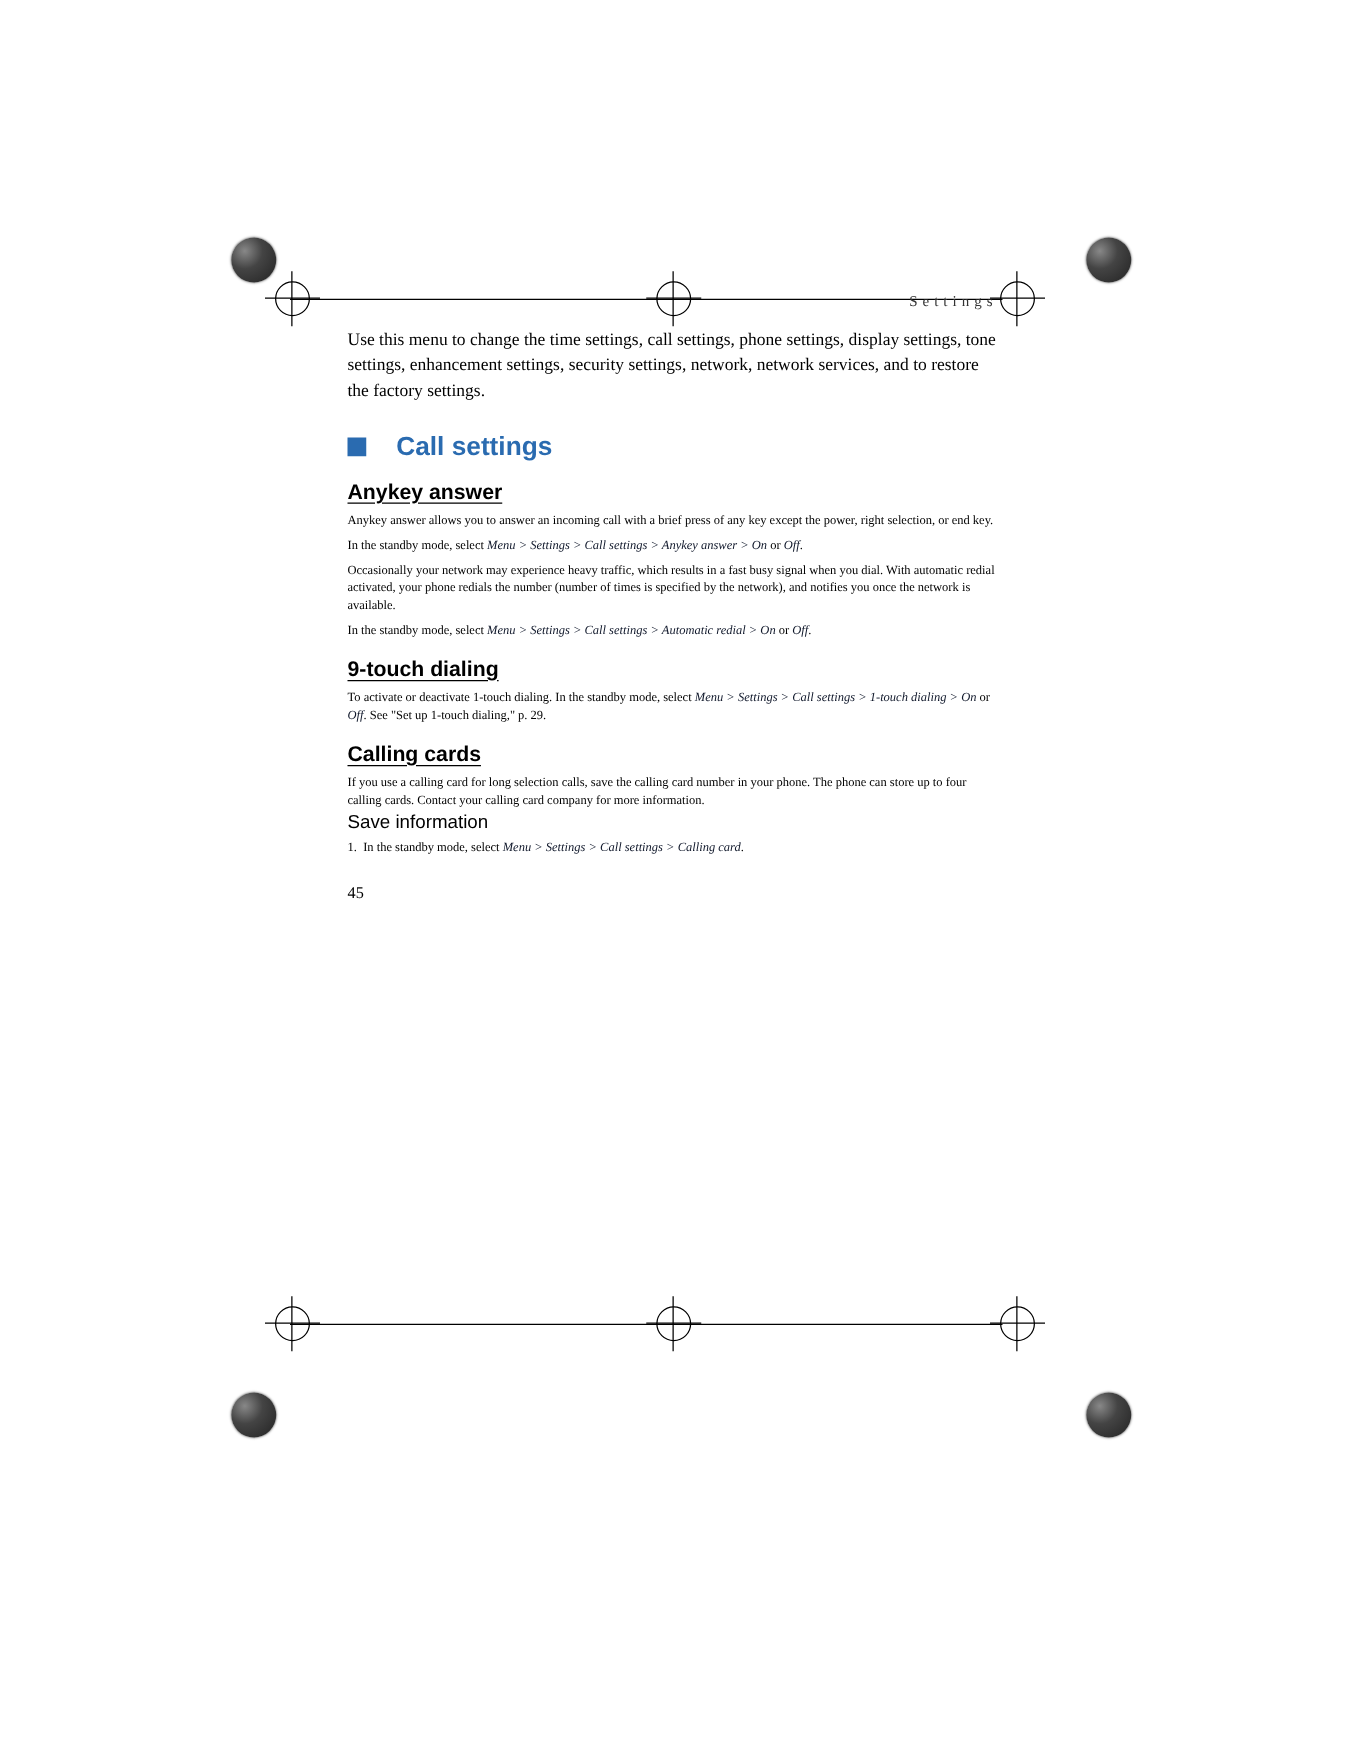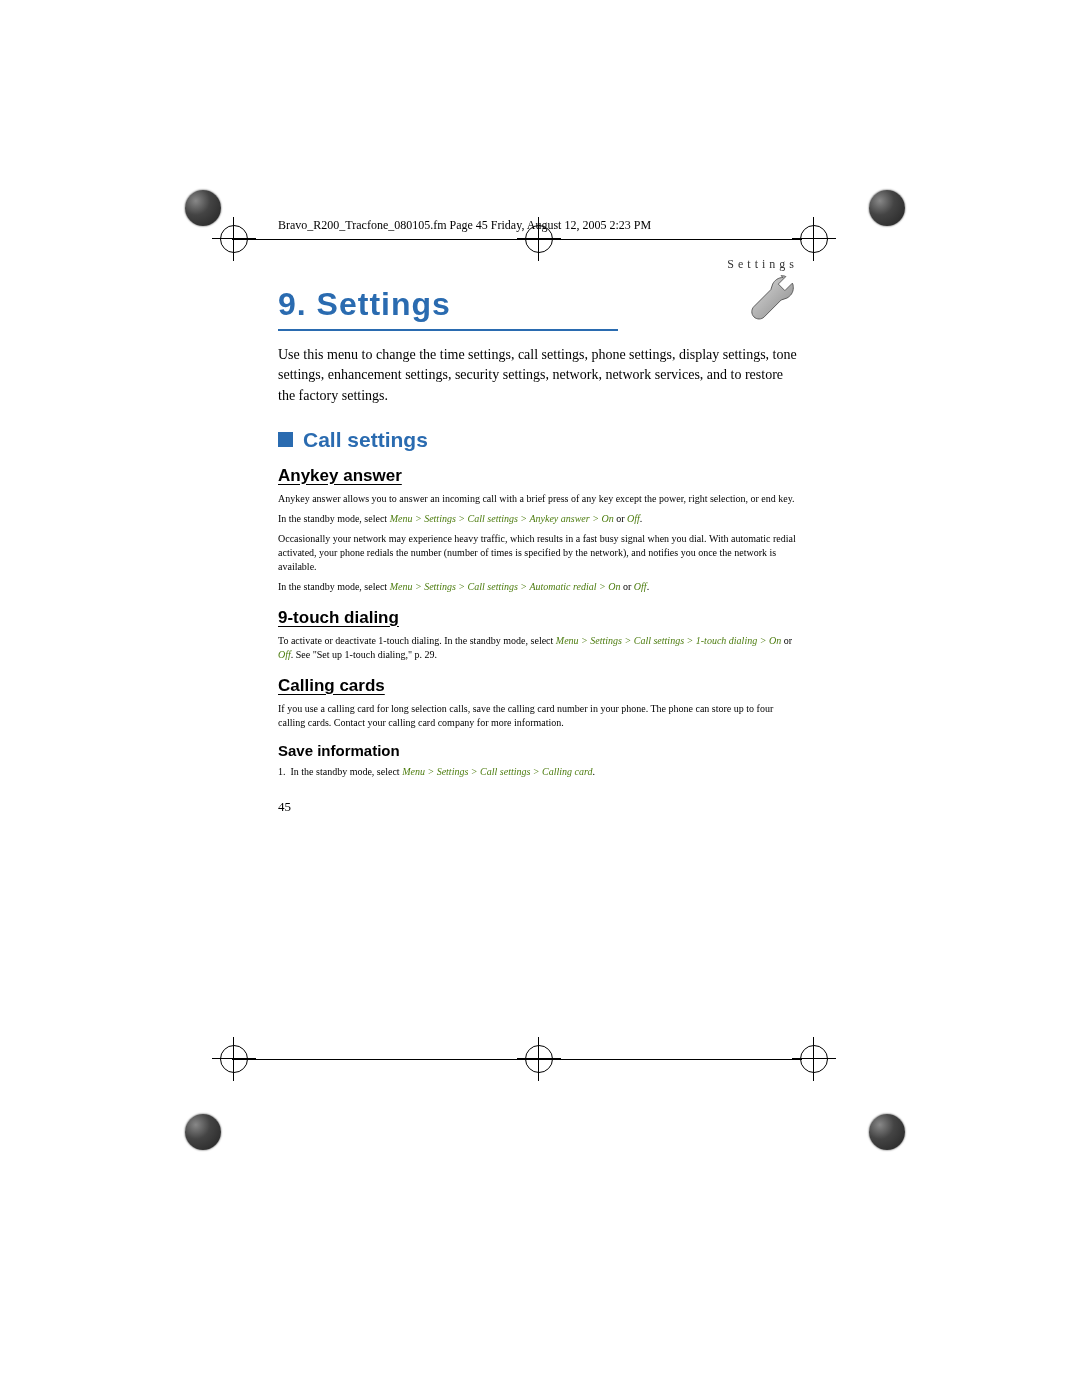--- a/index.html
+++ b/index.html
@@ -122,49 +122,49 @@
     margin-top: 14px;
   }
   .section-h2 {
     color: #2a6bb0;
     font-family: Arial, Helvetica, sans-serif;
     font-size: 21px;
     font-weight: bold;
     margin-top: 22px;
     display: flex;
     align-items: center;
-    gap: 10px;
+    gap: 24px;
   }
   .section-h2 .sq {
     width: 15px;
     height: 15px;
     background: #2a6bb0;
     display: inline-block;
   }
   .sub-h3 {
     font-family: Liberation Sans, sans-serif;
     font-size: 17px;
     font-weight: bold;
     margin-top: 14px;
     text-decoration: underline;
     text-underline-offset: 3px;
   }
   .sub-h4 {
     font-family: Arial, Helvetica, sans-serif;
     font-size: 15px;
-    font-weight: bold;
-    margin-top: 12px;
+    font-weight: normal;
+    margin-top: 1px;
   }
   .p {
     font-size: 10px;
     line-height: 1.4;
     margin-top: 6px;
   }
   .menu-path {
-    color: #4d7c0f;
+    color: #0f172a;
     font-style: italic;
   }
   .page-num {
     text-align: left;
     font-size: 13px;
     margin-top: 20px;
   }
 </style>
 </head>
 <body>
@@ -189,40 +189,23 @@
   <div class="crop-target"></div>
 </div>
 <div class="crop-mark br">
   <div class="crop-disc"></div>
     <div class="crop-target"></div>
 </div>
 <div class="hr-line bot-line"></div>
 
 <div class="page-frame">
 
-  <div class="doc-header">Bravo_R200_Tracfone_080105.fm  Page 45  Friday, August 12, 2005  2:23 PM</div>
 
   <div class="running-head">Settings</div>
 
-  <div class="title-row">
-    <span class="chapter-title">
-      <span>9.</span>
-      <span>Settings</span>
-    </span>
-    <div class="title-underline"></div>
-    <svg class="wrench-icon" viewBox="0 0 64 64">
-      <defs>
-        <linearGradient id="g" x1="0" y1="0" x2="1" y2="1">
-          <stop offset="0%" stop-color="#ddd"></stop>
-          <stop offset="100%" stop-color="#888"></stop>
-        </linearGradient>
-      </defs>
-      <path d="M48 8c-5 0-9 3-11 7l-2 6-18 18c-3 3-3 8 0 11s8 3 11 0l18-18 6-2c4-2 7-6 7-11 0-2-.4-4-1-5l-8 8-7-7 8-8c-1-.6-3-1-5-1z" fill="url(#g)" stroke="#555" stroke-width="1"></path>
-    </svg>
-  </div>
 
   <div class="body-text">Use this menu to change the time settings, call settings, phone settings, display settings, tone settings, enhancement settings, security settings, network, network services, and to restore the factory settings.</div>
 
   <div class="section-h2">
     <span class="sq"></span>
     <span>Call settings</span>
   </div>
 
   <div class="sub-h3">Anykey answer</div>
   <div class="p">Anykey answer allows you to answer an incoming call with a brief press of any key except the power, right selection, or end key.</div>

